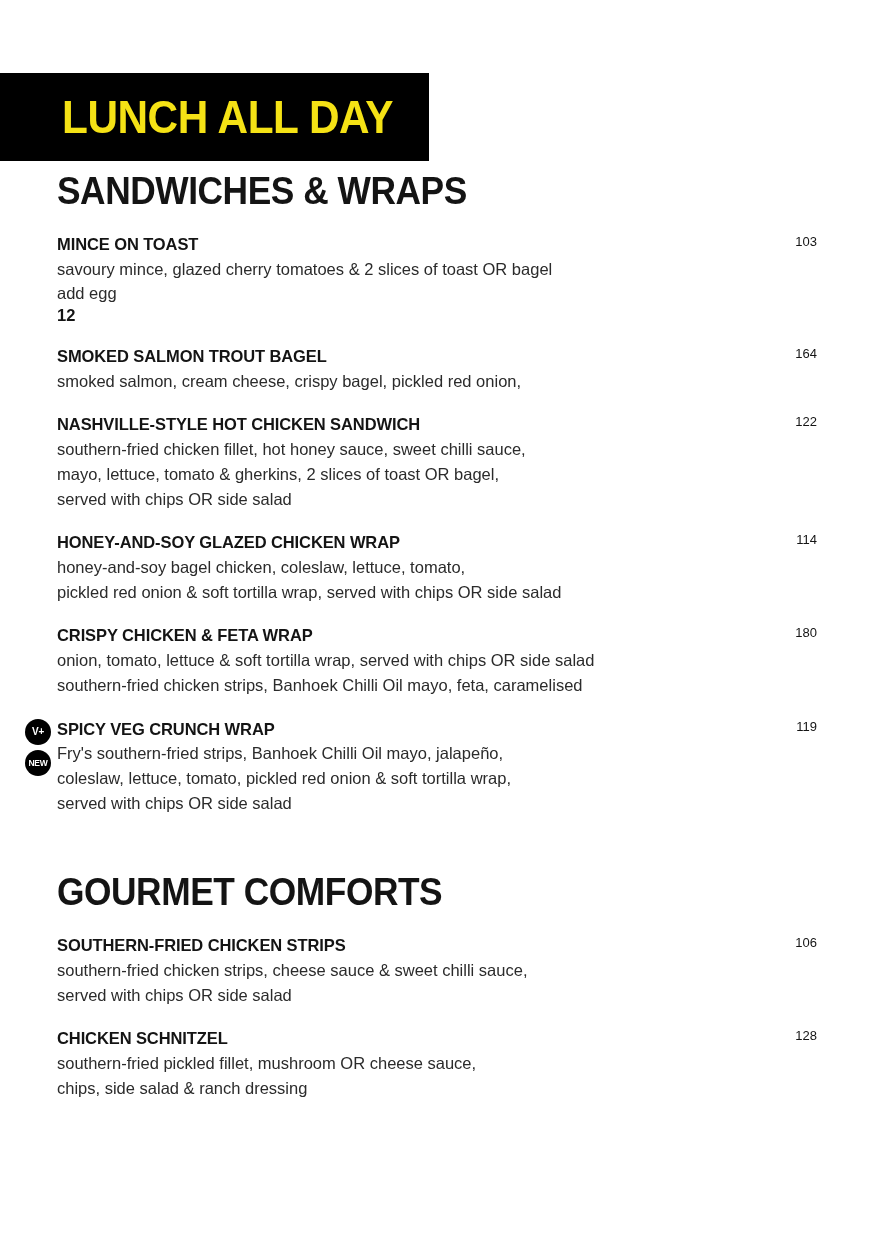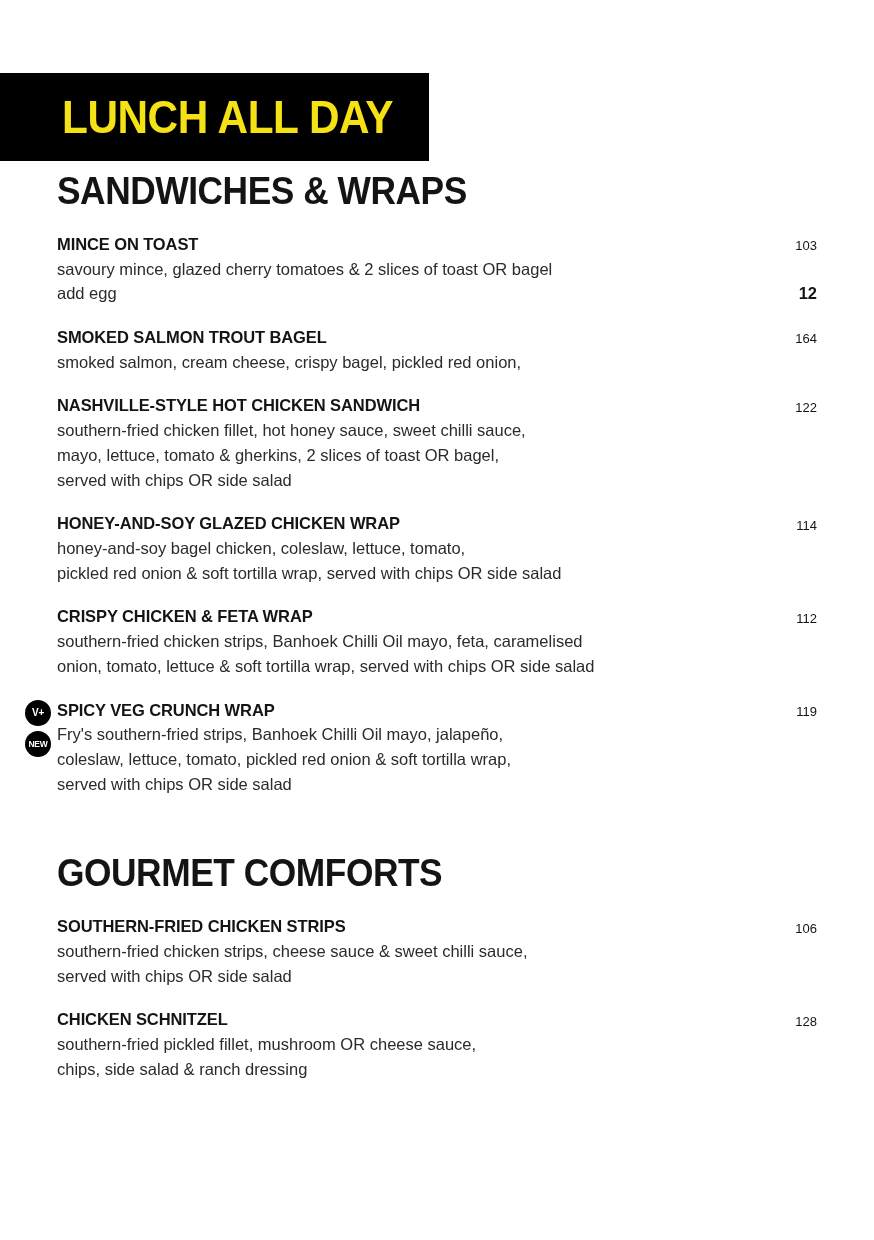--- a/index.html
+++ b/index.html
@@ -65,21 +65,21 @@
   .section-gourmet {
     margin-top: 58px;
   }
 
   .item {
     position: relative;
     margin-bottom: 21px;
   }
   .item-row {
     display: flex;
-    align-items: flex-end;
+    align-items: flex-start;
     justify-content: space-between;
     gap: 24px;
   }
   .item-name {
     font-size: 16.5px;
     font-weight: bold;
     letter-spacing: -0.1px;
     color: #141414;
     line-height: 1.25;
     padding-right: 12px;
@@ -163,21 +163,21 @@
         <div class="section">
           <div class="section-title">SANDWICHES &amp; WRAPS</div>
           <div class="item">
             <div class="item-row">
               <div class="item-name">MINCE ON TOAST</div>
               <div class="item-price">103</div>
             </div>
             <div class="item-desc">
               <span class="desc-line">savoury mince, glazed cherry tomatoes &amp; 2 slices of toast OR bagel</span>
             </div>
-            <div class="addon-row" style="margin-top: 0px;">
+            <div class="addon-row" style="margin-top: 0px; flex-direction: column;">
               <div class="addon-label">add egg</div>
               <div class="addon-price">12</div>
             </div>
           </div>
           <div class="item">
             <div class="item-row">
               <div class="item-name">SMOKED SALMON TROUT BAGEL</div>
               <div class="item-price">164</div>
             </div>
             <div class="item-desc">
@@ -201,25 +201,25 @@
               <div class="item-price">114</div>
             </div>
             <div class="item-desc">
               <span class="desc-line">honey-and-soy bagel chicken, coleslaw, lettuce, tomato,</span>
               <span class="desc-line">pickled red onion &amp; soft tortilla wrap, served with chips OR side salad</span>
             </div>
           </div>
           <div class="item">
             <div class="item-row">
               <div class="item-name">CRISPY CHICKEN &amp; FETA WRAP</div>
-              <div class="item-price">112</div>
-            </div>
-            <div class="item-desc">
+              <div class="item-price">180</div>
+            </div>
+            <div class="item-desc">
+              <span class="desc-line">onion, tomato, lettuce &amp; soft tortilla wrap, served with chips OR side salad</span>
               <span class="desc-line">southern-fried chicken strips, Banhoek Chilli Oil mayo, feta, caramelised</span>
-              <span class="desc-line">onion, tomato, lettuce &amp; soft tortilla wrap, served with chips OR side salad</span>
             </div>
           </div>
           <div class="item item-with-badge">
             <div class="badges">
               <div class="badge">V+</div>
               <div class="badge badge-new">NEW</div>
             </div>
             <div class="item-row">
               <div class="item-name">SPICY VEG CRUNCH WRAP</div>
               <div class="item-price">119</div>

